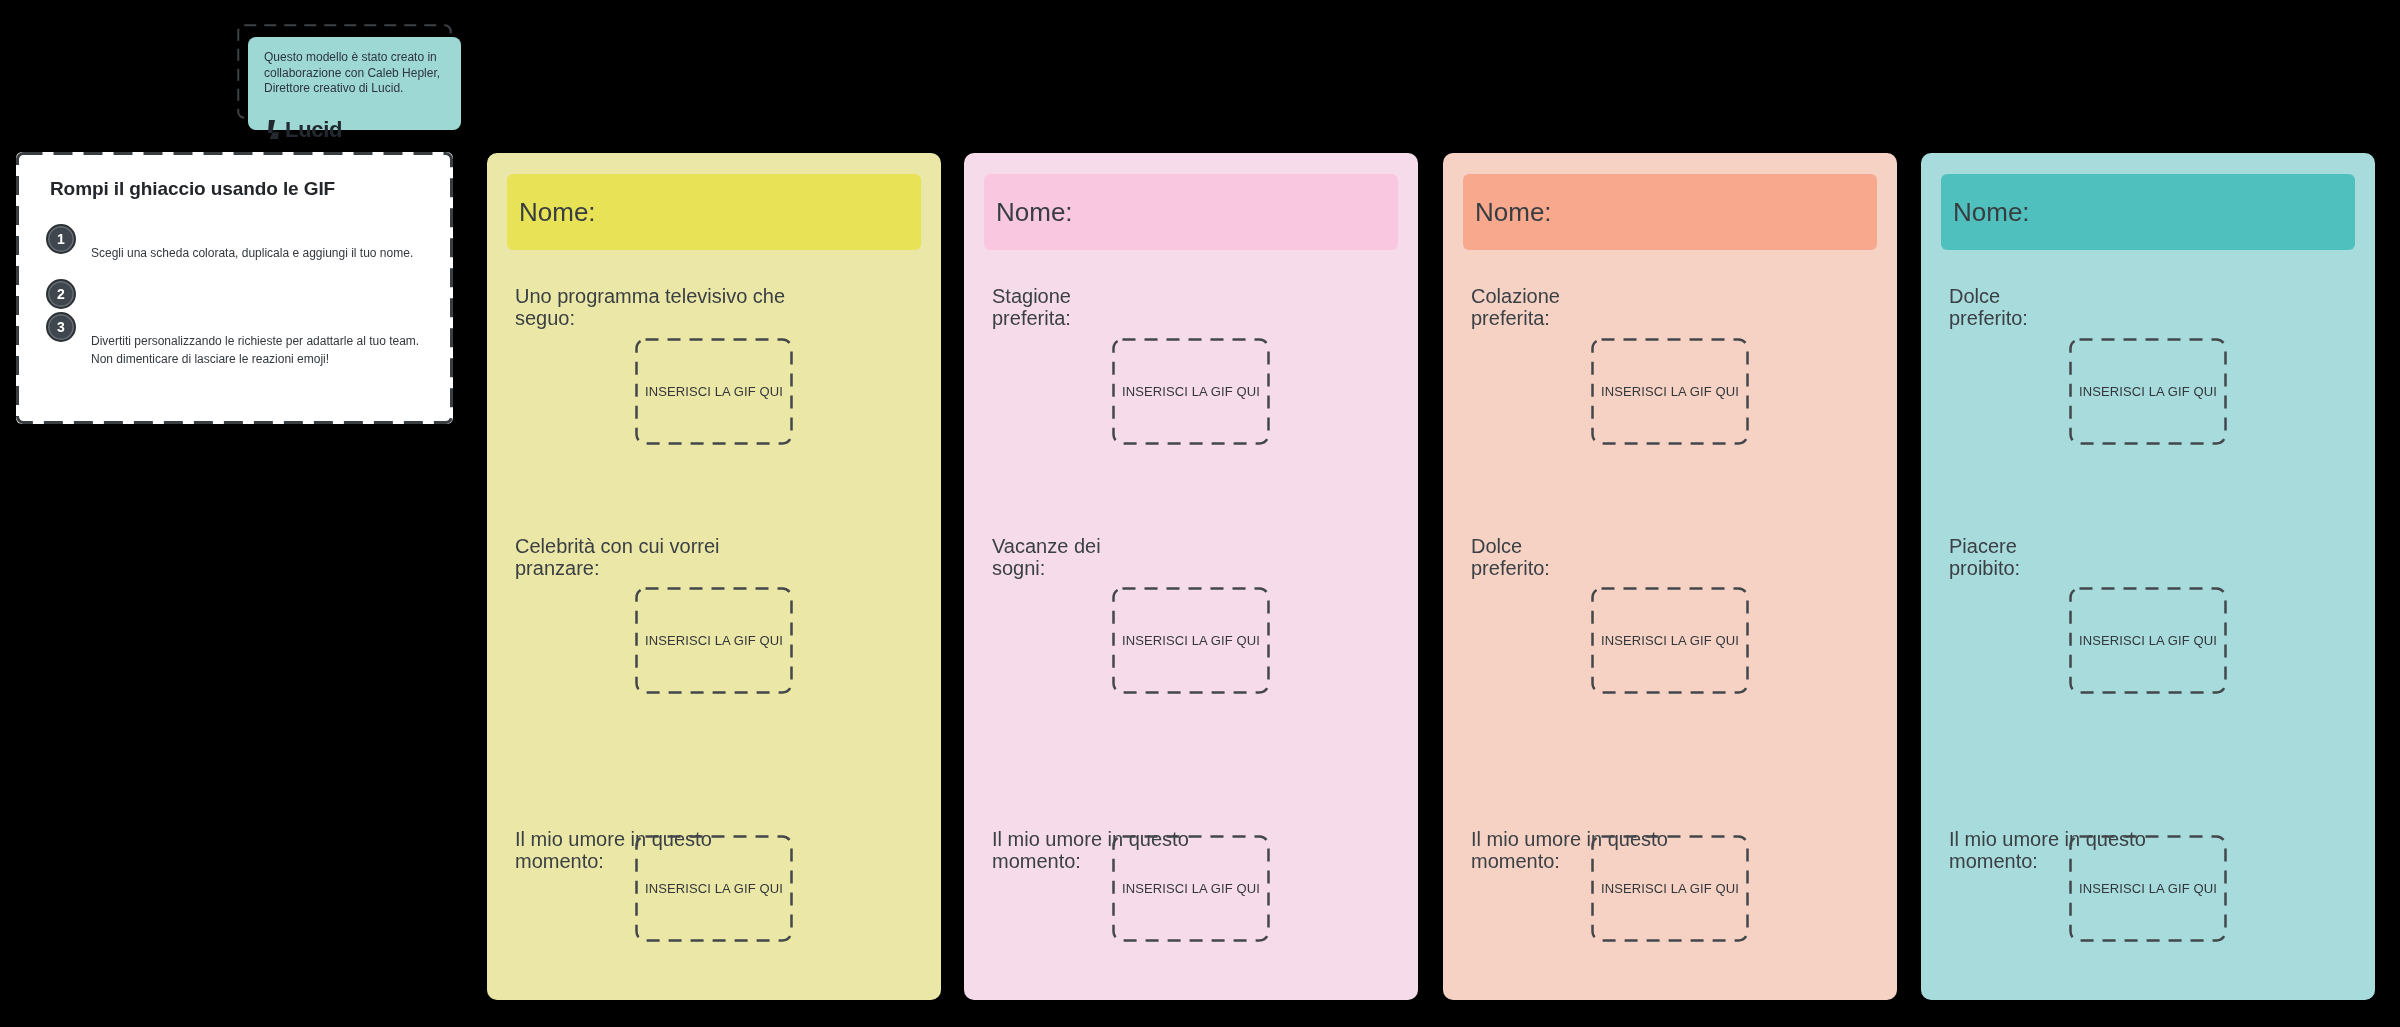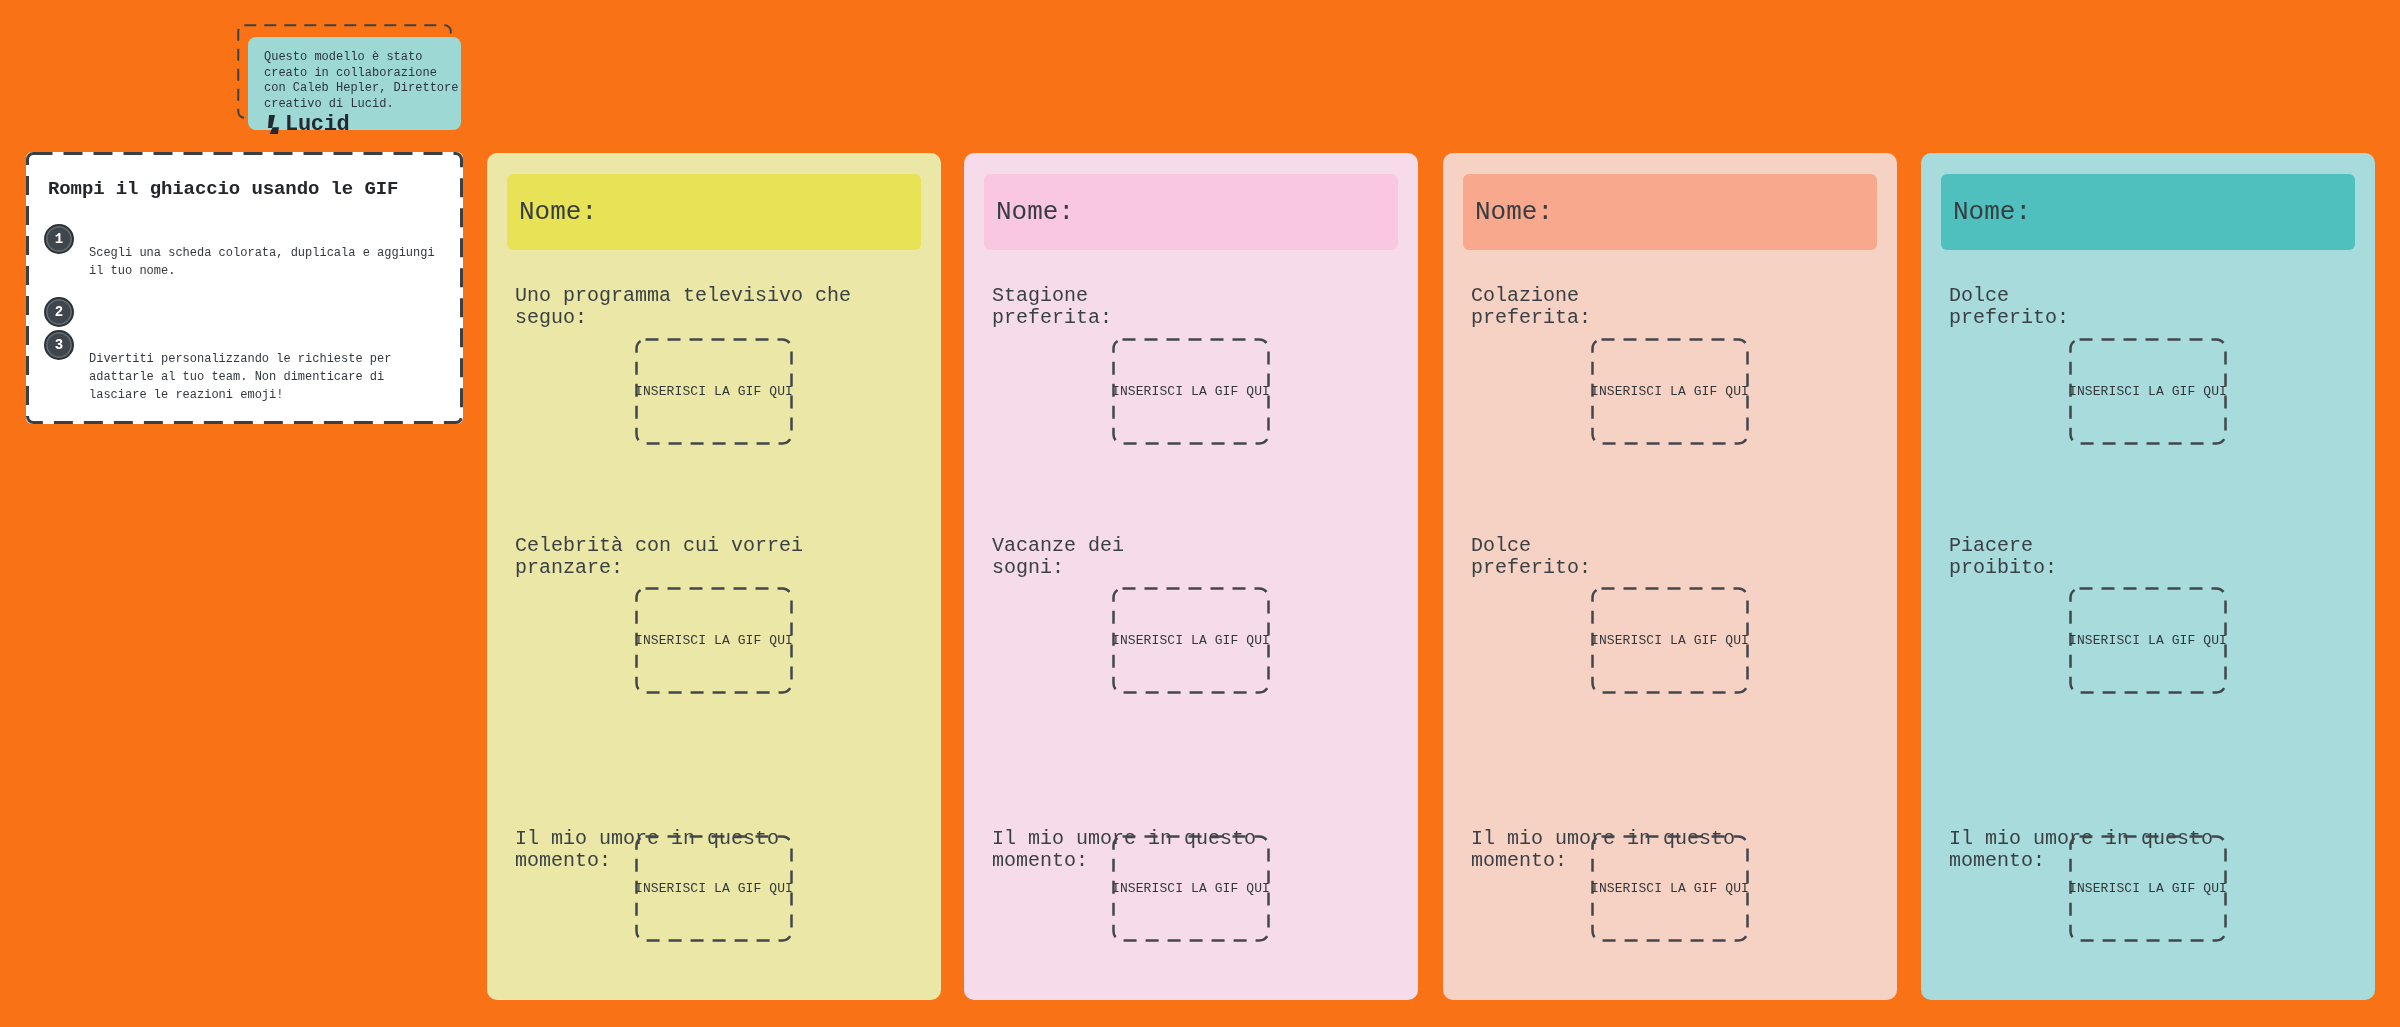--- a/index.html
+++ b/index.html
@@ -19,29 +19,29 @@
   .lucid-dash-frame{position:absolute;left:237px;top:24px;width:215px;height:95px;pointer-events:none;}
   .lucid-card{
     position:absolute;left:248px;top:37px;width:213px;height:93px;
     border-radius:8px;
     box-sizing:border-box;
     padding:13px 14px 9px 16px;
   }
   .lucid-card .blurb{
     font-size:12px;line-height:1.3;color:#2c3540;width:196px;
   }
-  .lucid-logo-row{display:flex;align-items:center;margin-top:0;gap:4px;}
+  .lucid-logo-row{display:flex;align-items:center;margin-top:20px;gap:4px;}
   .lucid-wordmark{font-size:22px;font-weight:bold;color:#222930;letter-spacing:-0.3px;}
 
   
   .instructions-card{
-    position:absolute;left:26px;top:152px;width:437px;height:272px;
+    position:absolute;left:16px;top:152px;width:437px;height:272px;
     background:#ffffff;border-radius:6px;
     box-sizing:border-box;
-    padding:26px 20px 20px 18px;
+    padding:26px 20px 20px 30px;
   }
   .instructions-border{position:absolute;left:0;top:0;width:437px;height:272px;pointer-events:none;}
   .instructions-title{
     font-size:19px;font-weight:bold;color:#23272b;
     margin:0 0 24px 4px;letter-spacing:-0.1px;
   }
   .step-row{display:flex;align-items:flex-start;gap:15px;}
   .step-row.s1{margin-bottom:17px;}
   .step-row.s2{margin-bottom:3px;}
   .step-badge{
@@ -82,21 +82,21 @@
   .b1{top:185px;} .b2{top:434px;} .b3{top:682px;}
   .gifbox svg{position:absolute;left:0;top:0;}
   .gifbox span{
     position:relative;font-size:13px;color:#33373b;letter-spacing:0.1px;
     white-space:nowrap;
   }
 </style>
 </head>
 <body>
 
-<div id="canvas" style="background: #f97316; font-family: Liberation Mono, monospace;">
+<div id="canvas" style="background: #000000;">
 
   <svg class="lucid-dash-frame" width="215" height="95">
     <rect x="1.25" y="1.25" width="212.5" height="92.5" rx="6" fill="none" stroke="#3d4246" stroke-width="2" stroke-dasharray="12 8"></rect>
   </svg>
   <div class="lucid-card" style="background: rgb(157, 216, 212);">
     <div class="blurb">Questo modello è stato creato in collaborazione con Caleb Hepler, Direttore creativo di Lucid.</div>
     <div class="lucid-logo-row">
       <svg width="17" height="21" viewBox="0 0 17 21">
         <path d="M5 1 L11 1 L8.2 14 L4 14 Z" fill="#222930"></path>
         <path d="M8.6 13.2 L15 13.2 L13.9 20 L5.6 20 Z" fill="#222930"></path>

